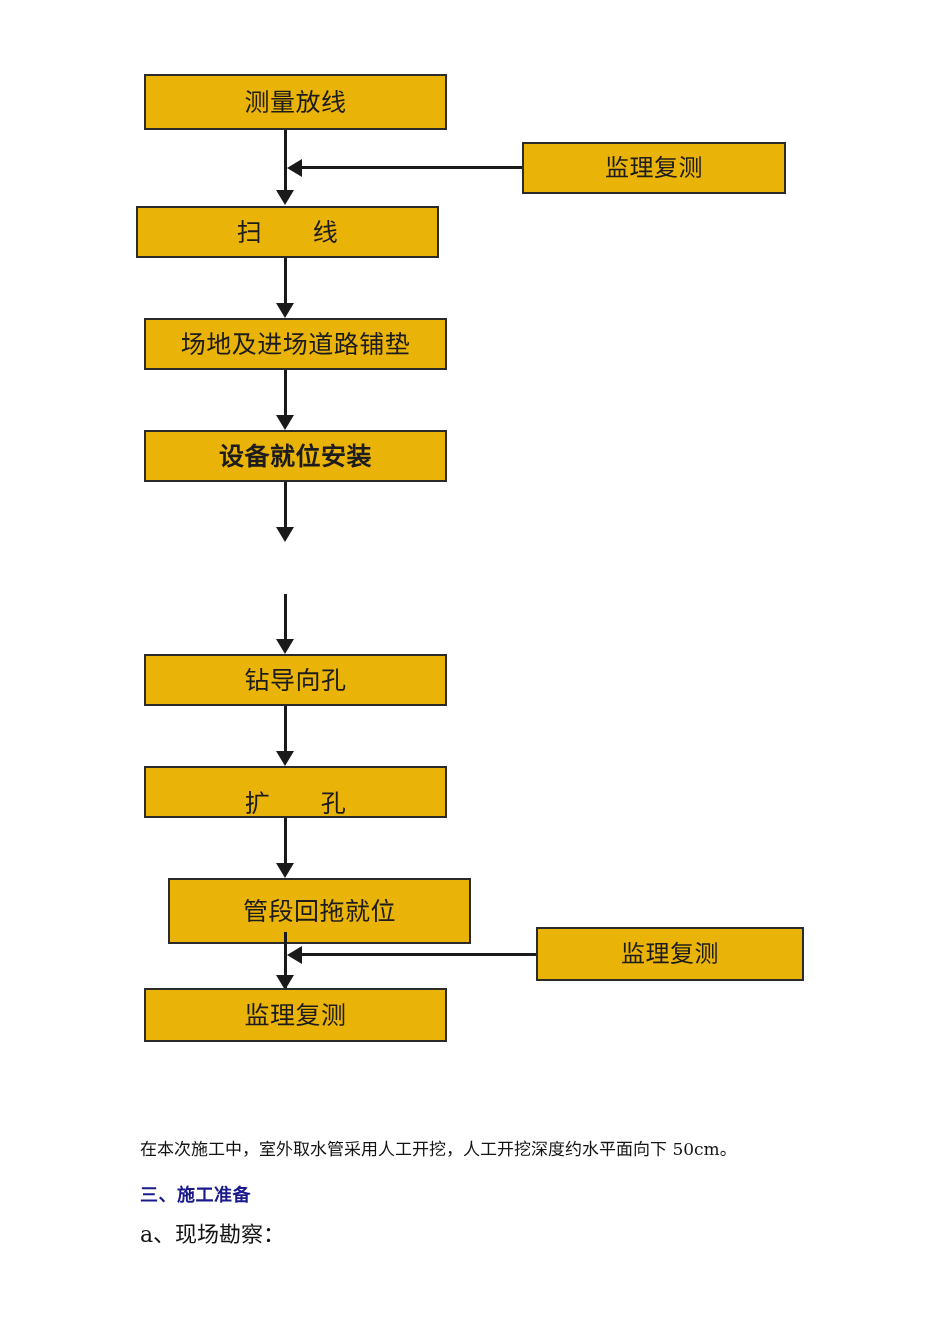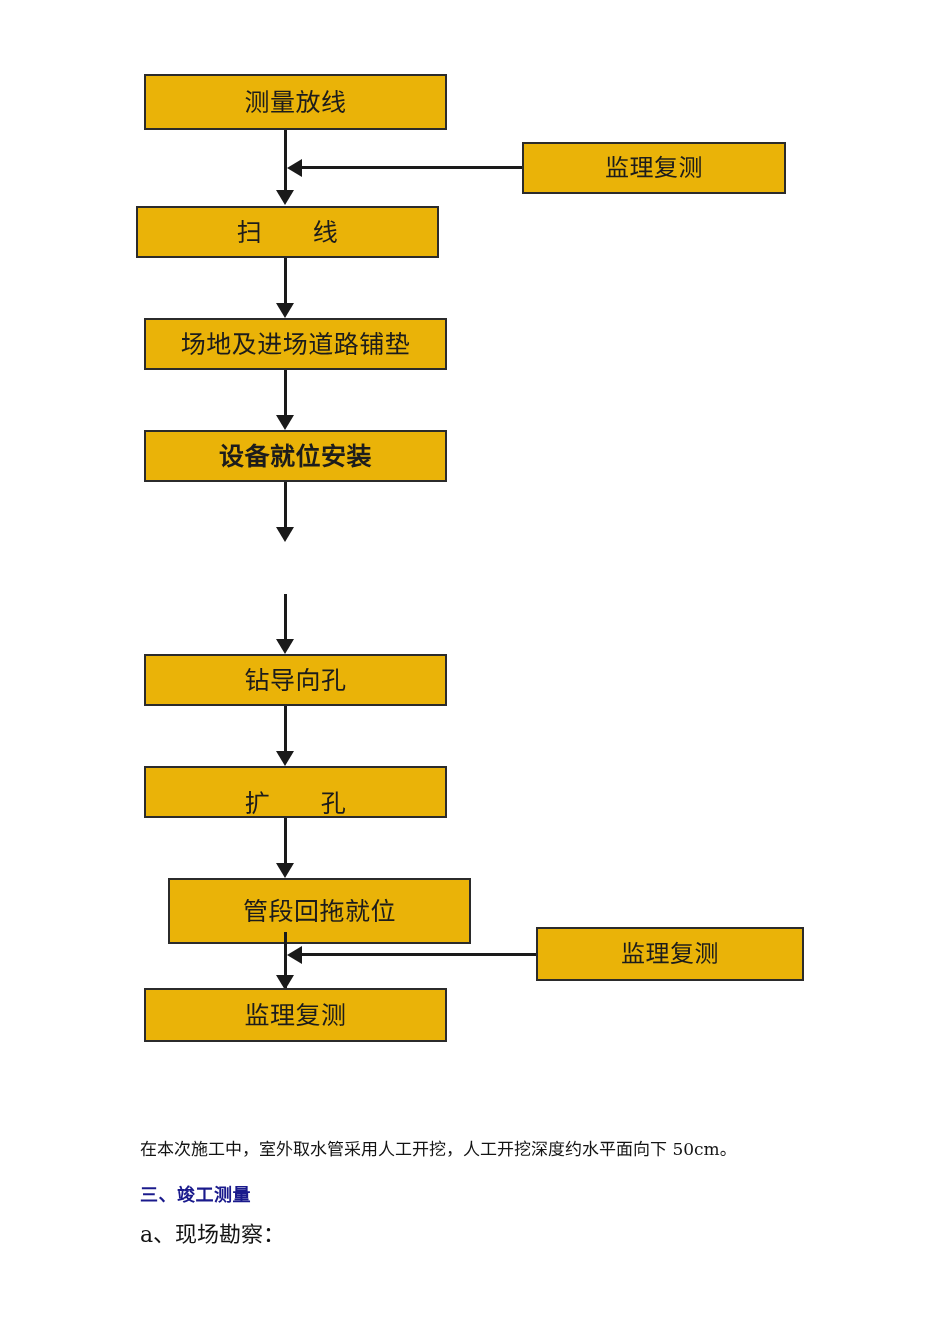--- a/index.html
+++ b/index.html
@@ -176,15 +176,15 @@
   <div class="arrow-left" style="left:287px; top:946px;"></div>
 
   <div class="node" style="left:144px; top:988px; width:303px; height:54px;">
     <span>监理复测</span>
   </div>
 
 </div>
 
 <div id="text-block">
   <p class="para">在本次施工中，室外取水管采用人工开挖，人工开挖深度约水平面向下 50cm。</p>
-  <h3 class="heading">三、竣工测量</h3>
+  <h3 class="heading">三、施工准备</h3>
   <p class="subitem">a、现场勘察：</p>
 </div>
 
 </body></html>

